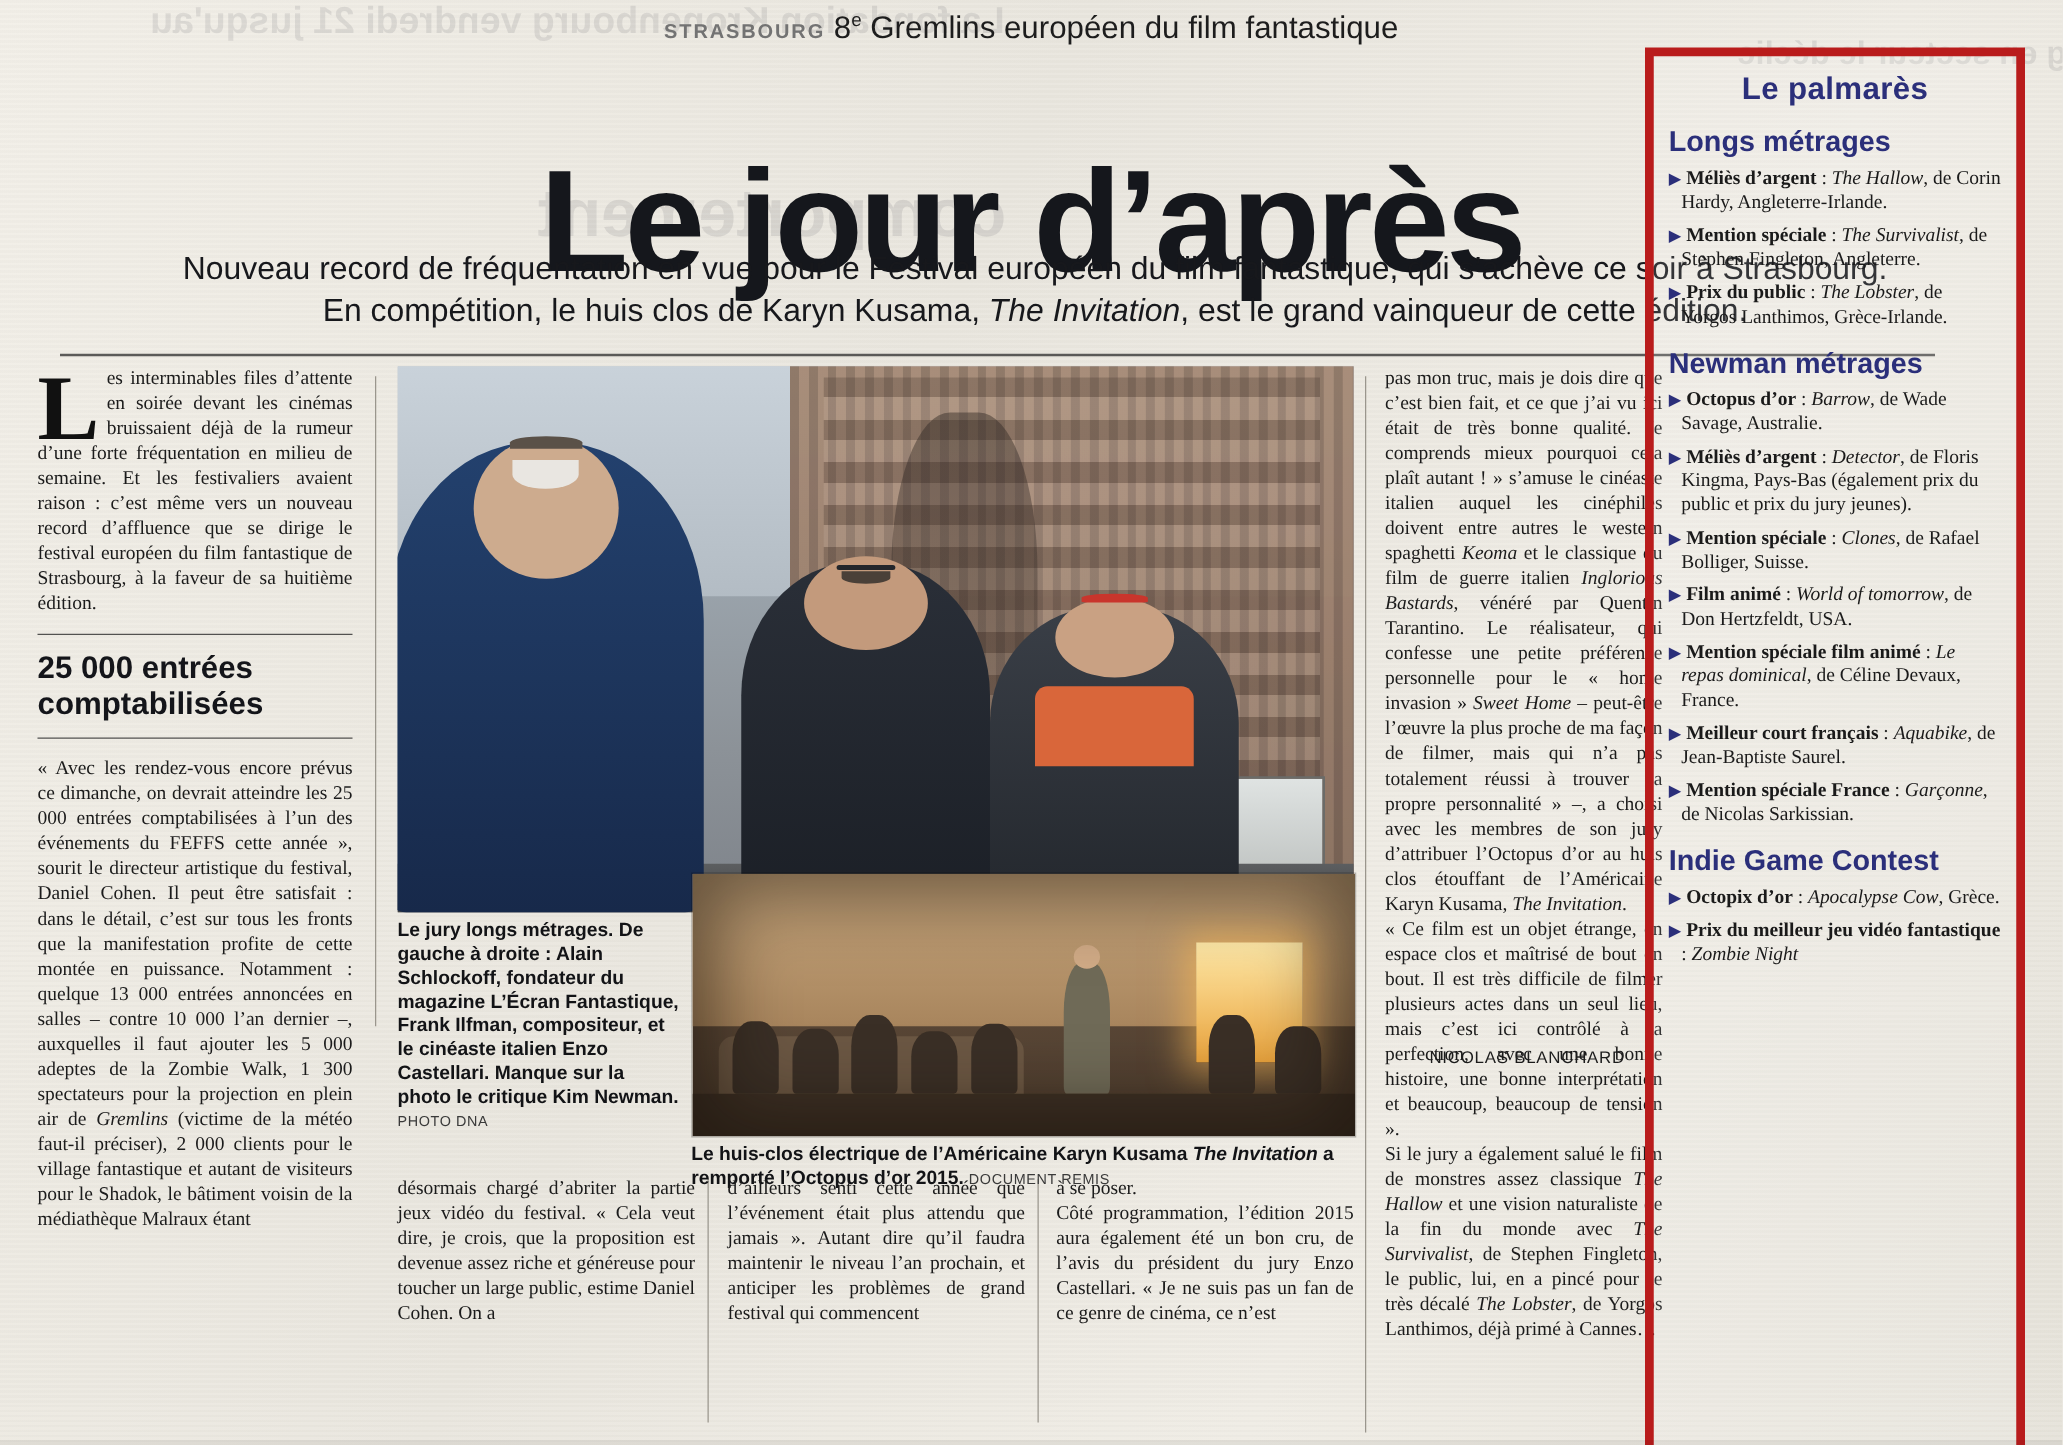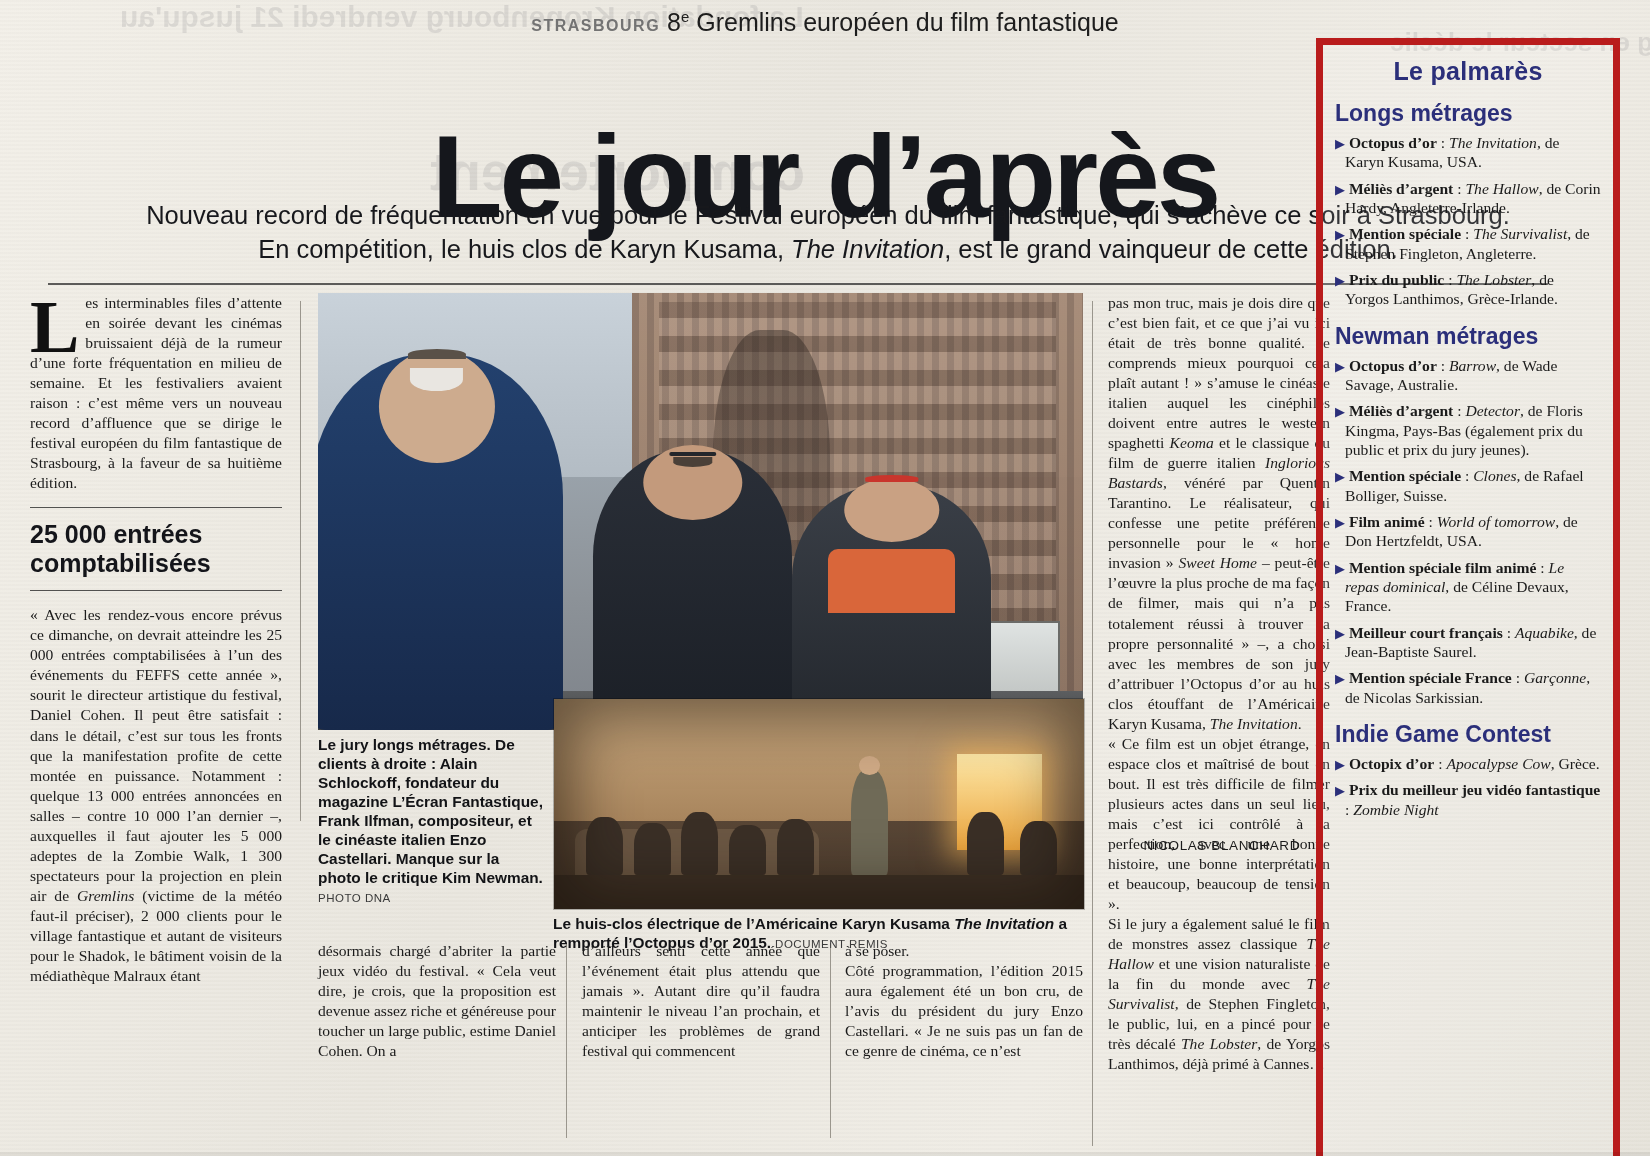--- a/index.html
+++ b/index.html
@@ -265,21 +265,21 @@
         <div class="man m3">
             <div class="head">
               <div class="cap"></div>
             </div>
             <div class="scarf"></div>
           </div>
       </div>
     </div>
 
     <div class="cap-main">
-      <span class="caption">Le jury longs métrages. De clients à droite : Alain Schlockoff, fondateur du magazine L’Écran Fantastique, Frank Ilfman, compositeur, et le cinéaste italien Enzo Castellari. Manque sur la photo le critique Kim Newman.</span><br>
+      <span class="caption">Le jury longs métrages. De gauche à droite : Alain Schlockoff, fondateur du magazine L’Écran Fantastique, Frank Ilfman, compositeur, et le cinéaste italien Enzo Castellari. Manque sur la photo le critique Kim Newman.</span><br>
       <span class="credit">PHOTO DNA</span>
     </div>
 
     <div class="photo-inset">
       <div class="roomscene">
         <div class="wall"></div>
         <div class="fire"></div>
         <div class="sofa"></div>
         <div class="fig" style="left:6%;width:7%;height:28%;"></div>
         <div class="fig" style="left:15%;width:7%;height:25%;"></div>
@@ -323,21 +323,20 @@
     </div>
   </div>
 
   <div class="byline">NICOLAS BLANCHARD</div>
 
   <aside class="palm">
     <div class="palm-title">Le palmarès</div>
 
     <div class="palm-sec">Longs métrages</div>
     <ul class="palm-list">
-      <li><span class="arrow">▶</span> <b>Octopus d’or</b> : <i>The Invitation</i><span>, de Karyn Kusama, USA.</span></li>
       <li><span class="arrow">▶</span> <b>Méliès d’argent</b> : <i>The Hallow</i><span>, de Corin Hardy, Angleterre-Irlande.</span></li>
       <li><span class="arrow">▶</span> <b>Mention spéciale</b> : <i>The Survivalist</i><span>, de Stephen Fingleton, Angleterre.</span></li>
       <li><span class="arrow">▶</span> <b>Prix du public</b> : <i>The Lobster</i><span>, de Yorgos Lanthimos, Grèce-Irlande.</span></li>
     </ul>
 
     <div class="palm-sec">Newman métrages</div>
     <ul class="palm-list">
       <li><span class="arrow">▶</span> <b>Octopus d’or</b> : <i>Barrow</i><span>, de Wade Savage, Australie.</span></li>
       <li><span class="arrow">▶</span> <b>Méliès d’argent</b> : <i>Detector</i><span>, de Floris Kingma, Pays-Bas (également prix du public et prix du jury jeunes).</span></li>
       <li><span class="arrow">▶</span> <b>Mention spéciale</b> : <i>Clones</i><span>, de Rafael Bolliger, Suisse.</span></li>

